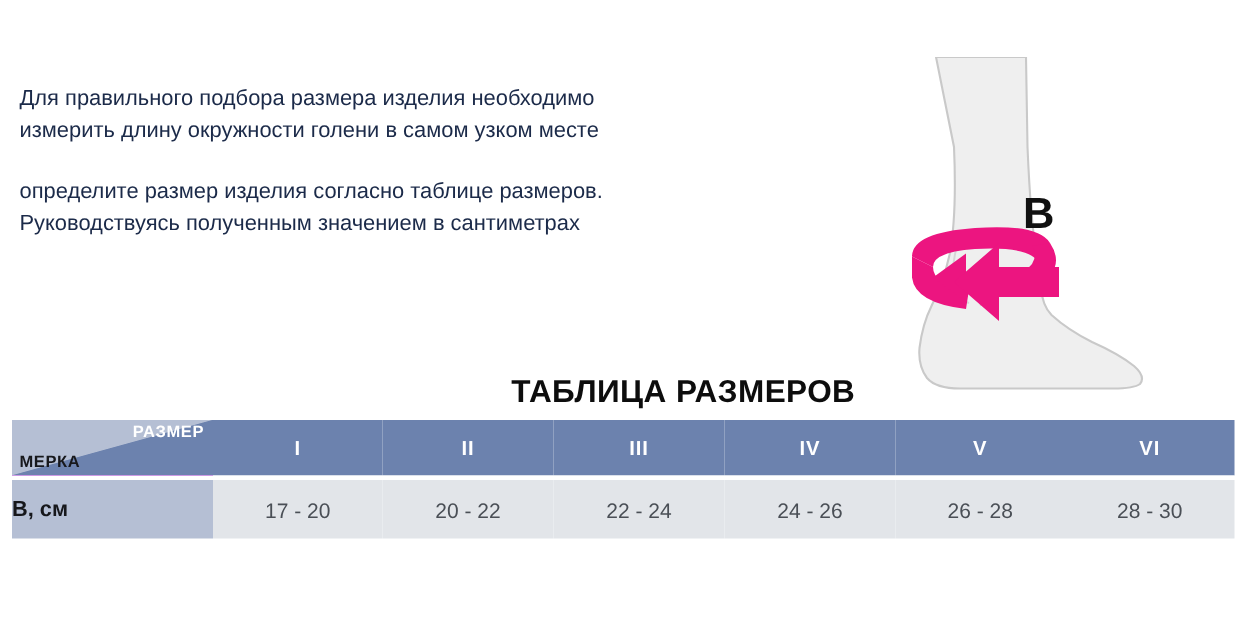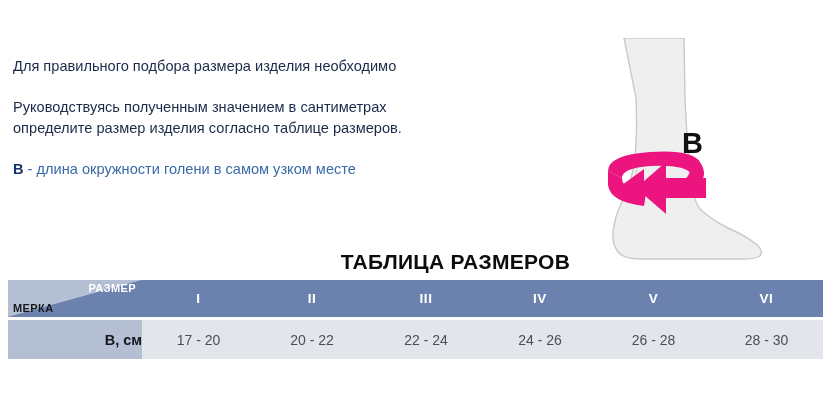--- a/index.html
+++ b/index.html
@@ -150,21 +150,21 @@
     font-size: 0;
   }
 
   .row-label {
     width: 134px;
     height: 39px;
     background: #b5bfd4;
     color: #16171b;
     font-size: 14.5px;
     font-weight: bold;
-    text-align: right;
+    text-align: left;
     vertical-align: middle;
   }
   .row-cell {
     height: 39px;
     background: #e2e5e9;
     color: #4a4f56;
     font-size: 14px;
     font-weight: 400;
     text-align: center;
     vertical-align: middle;
@@ -172,29 +172,29 @@
 </style>
 </head>
 <body>
 
 <div id="page">
 
   <div class="text-block">
 
     <p class="para">
       <span class="line">Для правильного подбора размера изделия необходимо</span>
+      <span class="line">измерить длину окружности голени в самом узком месте</span>
     </p>
 
     <p class="para">
+      <span class="line">определите размер изделия согласно таблице размеров.</span>
       <span class="line">Руководствуясь полученным значением в сантиметрах</span>
-      <span class="line">определите размер изделия согласно таблице размеров.</span>
     </p>
 
     <p class="para p3">
-      <span class="line"><span class="b-mark">В</span><span> - длина окружности голени в самом узком месте</span></span>
     </p>
 
   </div>
 
   <div class="illustration">
     <svg width="200" height="222" viewBox="0 0 200 222" xmlns="http://www.w3.org/2000/svg">
 
       <g>
         <path d="M36 0 L96 0 L97 60 Q99 108 103 132 Q105 146 106 154
                  Q107 166 113 172 Q124 182 140 190 Q158 198 168 206

